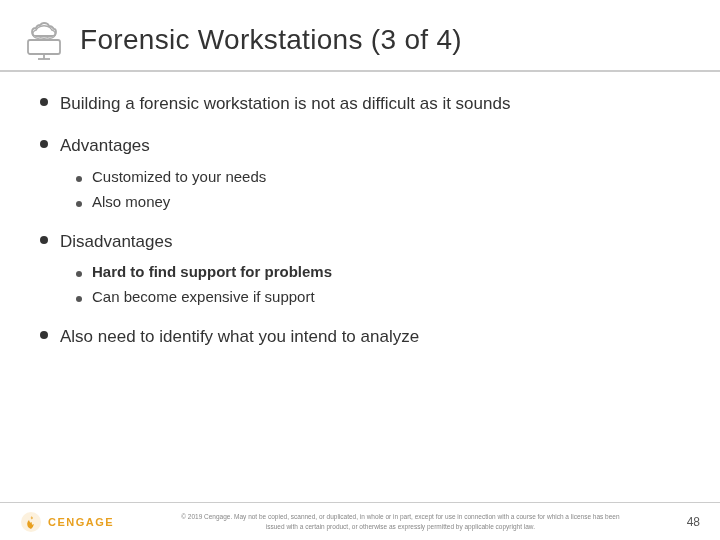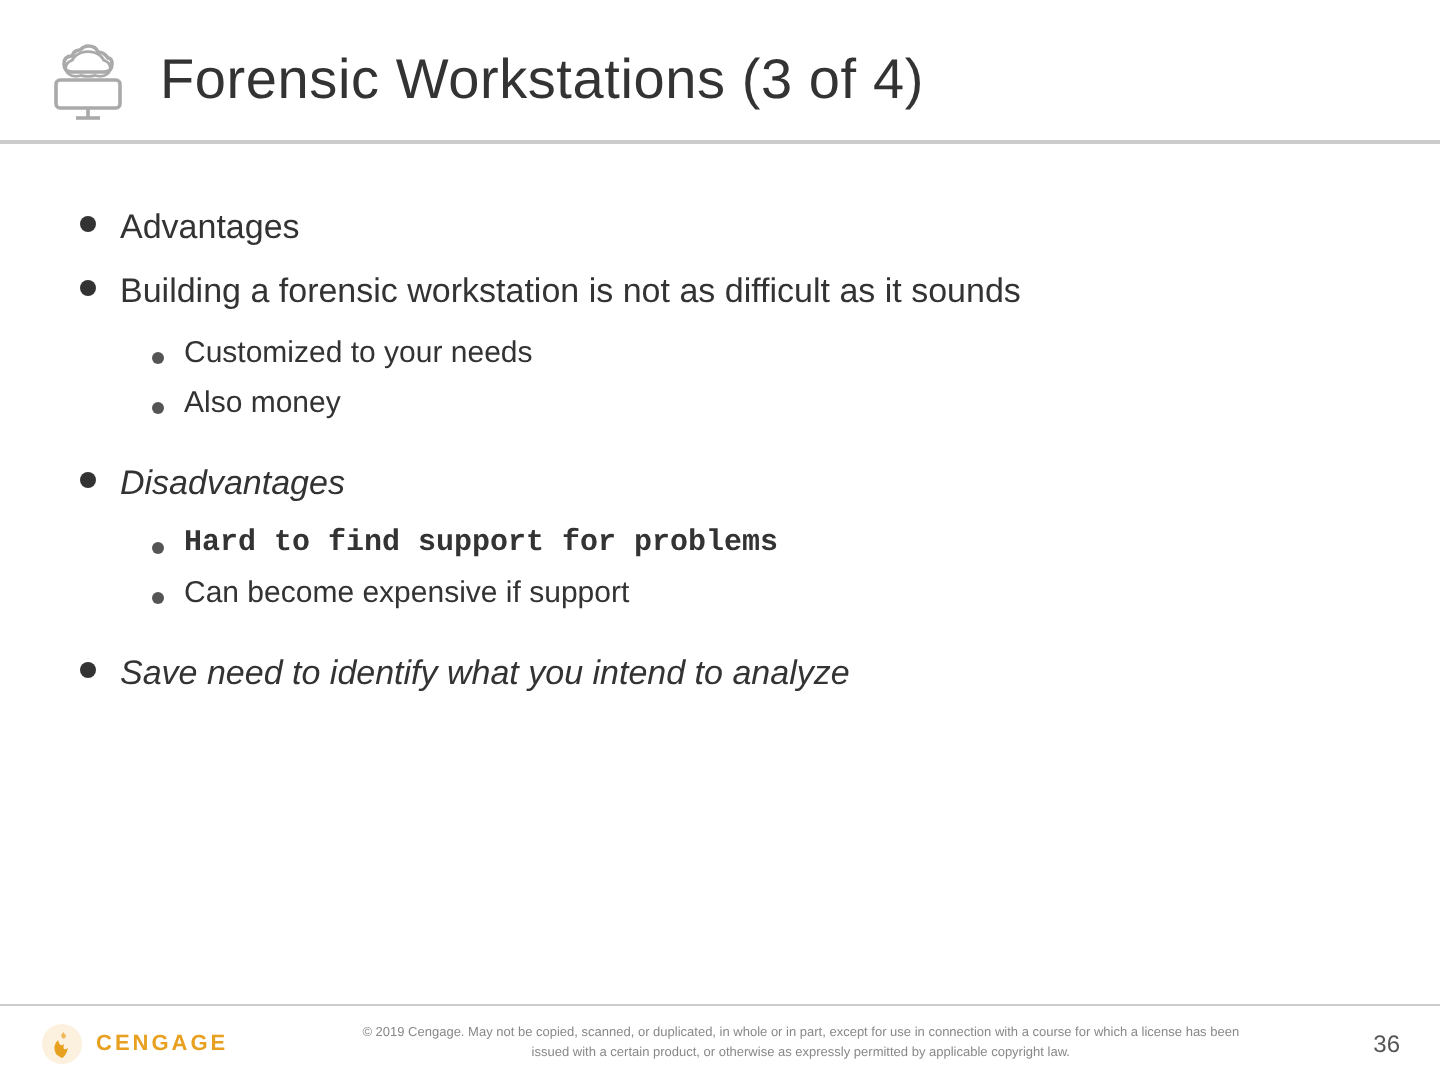--- a/index.html
+++ b/index.html
@@ -93,30 +93,28 @@
       height: 6px;
       border-radius: 50%;
       background: #555555;
       flex-shrink: 0;
       margin-top: 5px;
       margin-right: 10px;
     }
 
     .bullet-sub.bold-text {
       font-weight: 600;
-      font-family: Liberation Mono, monospace;
     }
 
     .section-gap {
       margin-top: 10px;
     }
 
     .section-gap2 {
       margin-top: 14px;
-      font-style: italic;
     }
 
     
     .footer {
       display: flex;
       align-items: center;
       justify-content: space-between;
       padding: 6px 20px 6px 20px;
       border-top: 1px solid #cccccc;
       height: 38px;
@@ -180,29 +178,29 @@
         <ellipse cx="28" cy="16" rx="4.5" ry="3.5" fill="#ffffff"></ellipse>
 
         <path d="M14 18 Q10 18 10 14 Q10 10 14 10 Q15 7 18 7 Q20 5 22 5 Q26 5 27 8 Q30 8 32 11 Q34 11 34 14 Q34 18 30 18 Z" fill="none" stroke="#aaaaaa" stroke-width="1.8"></path>
       </svg>
     </div>
     <h1 class="title">Forensic Workstations (3 of 4)</h1>
   </div>
 
   <div class="content">
 
+    <div class="bullet-main">
+      <div class="dot"></div>
+      <span>Building a forensic workstation is not as difficult as it sounds</span>
+    </div>
+
     <div class="bullet-main section-gap">
       <div class="dot"></div>
       <span>Advantages</span>
     </div>
-
-    <div class="bullet-main">
-      <div class="dot"></div>
-      <span>Building a forensic workstation is not as difficult as it sounds</span>
-    </div>
     <div class="bullet-sub">
       <div class="dot-sub"></div>
       <span>Customized to your needs</span>
     </div>
     <div class="bullet-sub">
       <div class="dot-sub"></div>
       <span>Also money</span>
     </div>
 
     <div class="bullet-main section-gap2">
@@ -213,32 +211,32 @@
       <div class="dot-sub"></div>
       <span>Hard to find support for problems</span>
     </div>
     <div class="bullet-sub">
       <div class="dot-sub"></div>
       <span>Can become expensive if support</span>
     </div>
 
     <div class="bullet-main section-gap2">
       <div class="dot"></div>
-      <span>Save need to identify what you intend to analyze</span>
+      <span>Also need to identify what you intend to analyze</span>
     </div>
 
   </div>
 
   <div class="footer">
     <div class="cengage-brand">
 
       <svg class="cengage-logo-icon" viewBox="0 0 22 22" fill="none">
         <circle cx="11" cy="11" r="10" fill="#e8a020" opacity="0.15"></circle>
         <path d="M8 16 Q6 12 9 9 Q10 13 12 11 Q11 15 14 13 Q13 17 11 18 Q9 17 8 16Z" fill="#e8a020"></path>
         <path d="M11 8 Q10 6 12 5 Q12 7 13 6 Q13 9 11 8Z" fill="#e8a020" opacity="0.7"></path>
       </svg>
       <span class="cengage-text">CENGAGE</span>
     </div>
     <div class="footer-legal">© 2019 Cengage. May not be copied, scanned, or duplicated, in whole or in part, except for use in connection with a course for which a license has been issued with a certain product, or otherwise as expressly permitted by applicable copyright law.</div>
-    <div class="footer-page">36</div>
+    <div class="footer-page">48</div>
   </div>
 
 </div>
 
 </body></html>

